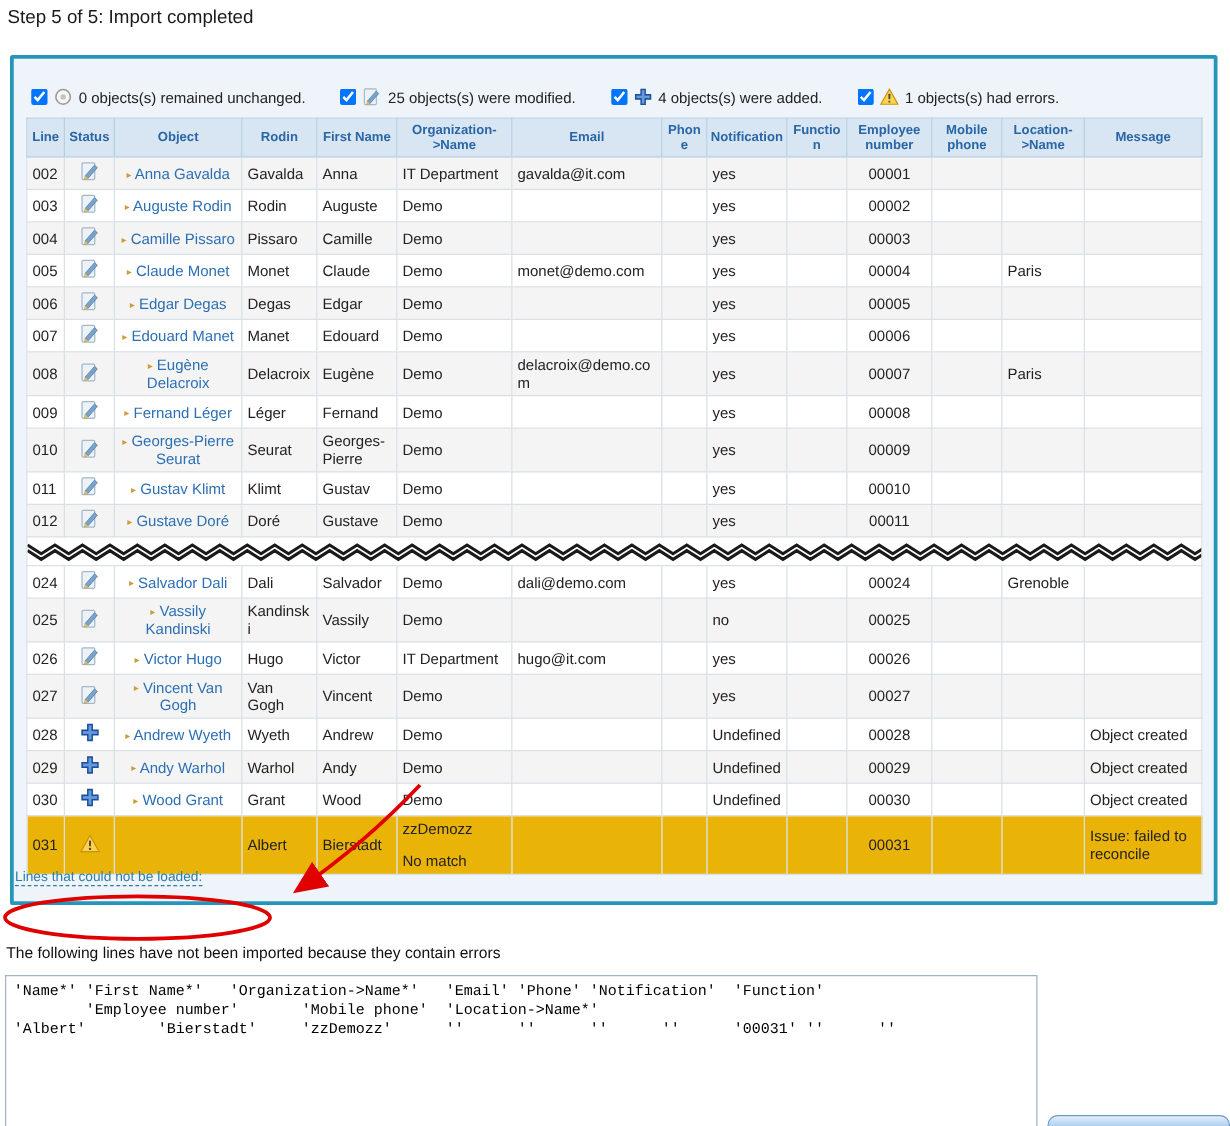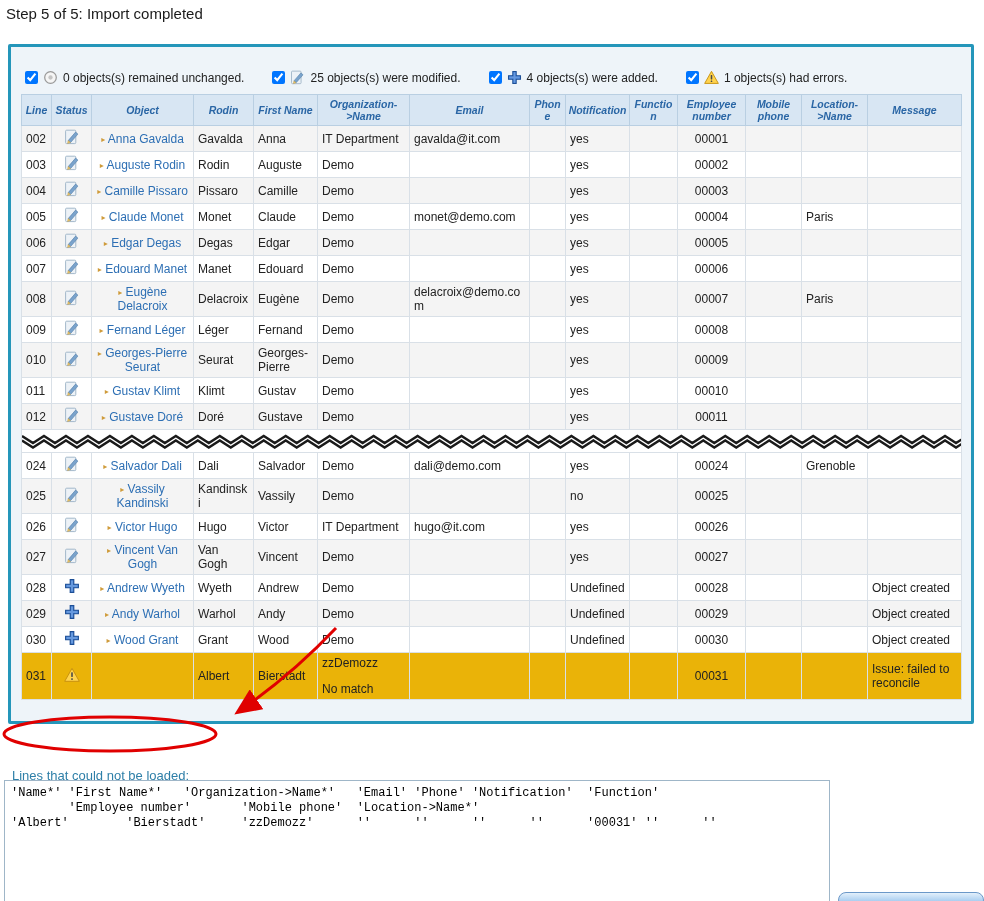--- a/index.html
+++ b/index.html
@@ -58,21 +58,20 @@
   table.grid th {
     background: #d8e6f3;
     color: #2a66a5;
     font-size: 10.5px;
     font-weight: bold;
     padding: 3px 2px;
     border: 1px solid #b9cfe2;
     text-align: center;
     vertical-align: middle;
     overflow-wrap: break-word;
-    font-style: italic;
   }
   table.grid td {
     border: 1px solid #d9e0e7;
     padding: 3px 4px;
     font-size: 12px;
     color: #222;
     vertical-align: middle;
     overflow-wrap: break-word;
   }
   table.grid tbody tr { height: 23px; }
@@ -107,22 +106,22 @@
     border: 1px solid #87a1b5;
     border-radius: 3px;
     box-shadow: inset 0 1px 0 #fff;
     cursor: pointer;
   }
   .btn + .btn { margin-left: 14px; }
   
   .err-link {
     position: absolute;
     left: 12px;
-    top: 768px;
-    font-size: 13px;
+    top: 696px;
+    font-size: 11px;
     color: #2e7fa8;
     text-decoration: none;
     border-bottom: 1px dashed #2e7fa8;
   }
   .err-text {
     position: absolute;
     left: 5px;
     top: 755px;
     font-size: 12.5px;
     color: #111;
@@ -675,20 +674,21 @@
             <td class="msg-error">Issue: failed to reconcile</td>
           </tr>
         </tbody>
     </table>
 
 
   </div>
 
   <a class="err-link" href="#">Lines that could not be loaded:</a>
 
+  <div class="err-text">The following lines have not been imported because they contain errors</div>
 
   <pre class="err-box">'Name*'	'First Name*'	'Organization-&gt;Name*'	'Email'	'Phone'	'Notification'	'Function'
 	'Employee number'	'Mobile phone'	'Location-&gt;Name*'
 'Albert'	'Bierstadt'	'zzDemozz'	''	''	''	''	'00031'	''	''</pre>
 
   <div class="hscroll-thumb"></div>
 
   <svg class="annotation" width="984" height="901" viewBox="0 0 984 901">
     <defs>
       <marker id="ah" markerWidth="9" markerHeight="8" refX="7.5" refY="4" orient="auto">

